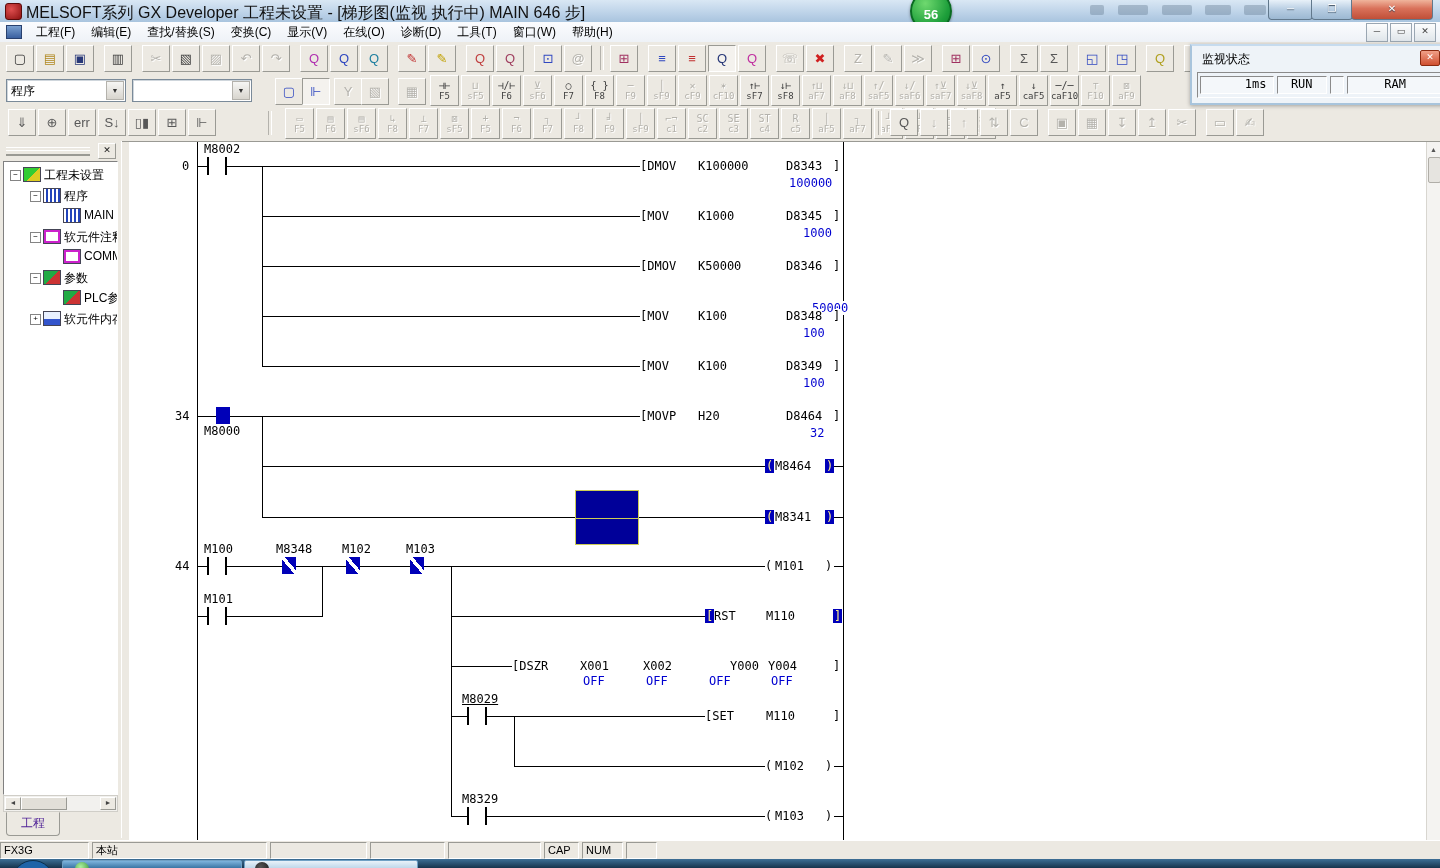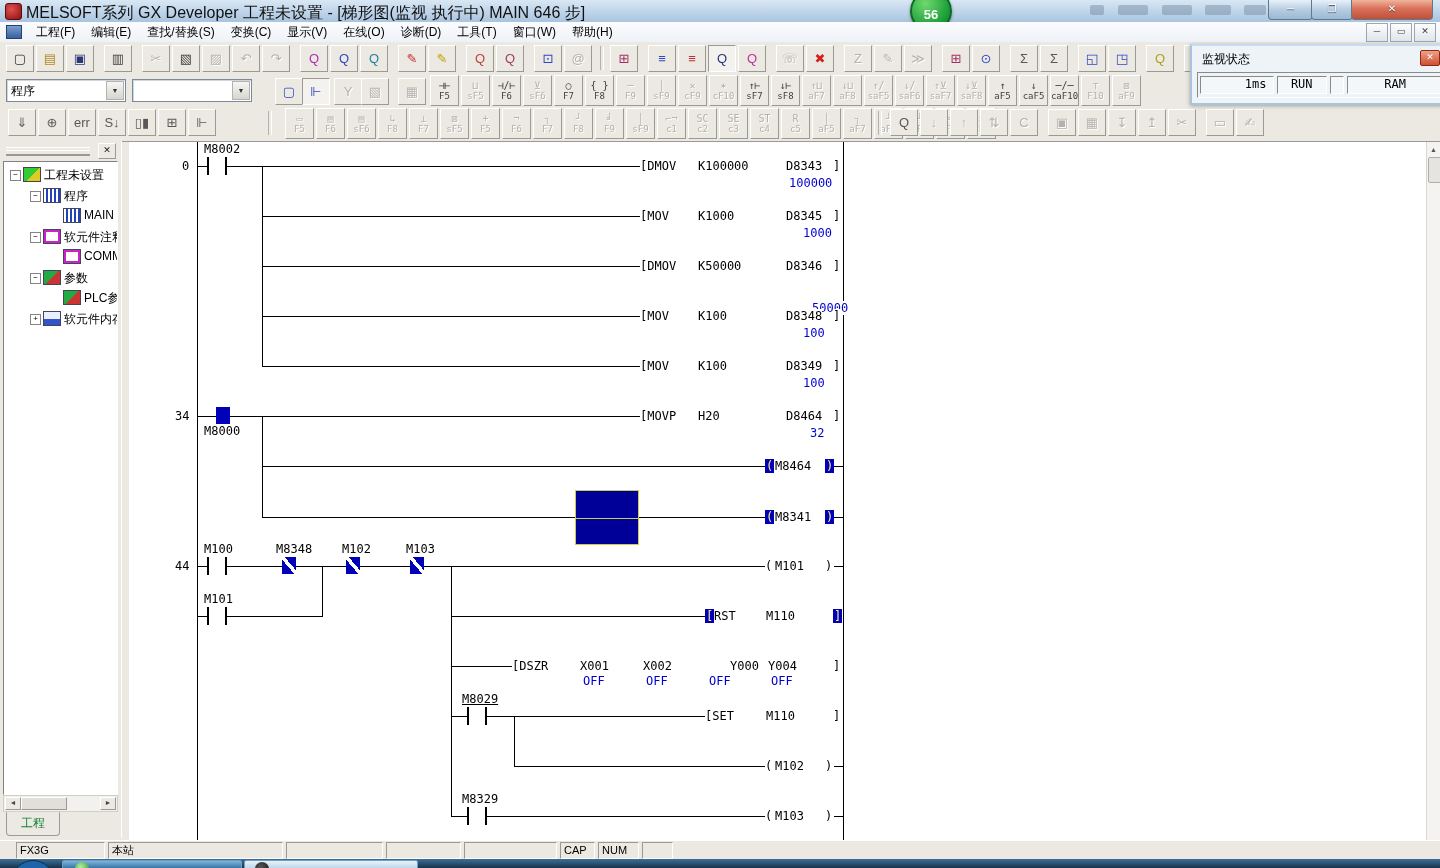--- a/index.html
+++ b/index.html
@@ -57,21 +57,21 @@
   .ticon{position:absolute;top:1px;width:16px;height:13px;border:1px solid #445;}
   .ti-project{background:linear-gradient(135deg,#33cc33 55%,#ddcc22 55%);}
   .ti-program{background:repeating-linear-gradient(90deg,#fff 0 2px,#2244bb 2px 4px);}
   .ti-comment{background:linear-gradient(#fff,#fff);box-shadow:inset 0 0 0 2px #cc22cc;}
   .ti-param{background:linear-gradient(135deg,#22aa44 50%,#cc3333 50%);}
   .ti-memory{background:linear-gradient(#e8f0ff 50%,#3355cc 50%);}
   .tlabel{position:absolute;top:1px;}
   .hscroll{position:absolute;left:3px;top:654px;width:113px;height:15px;background:#f2f1ee;border:1px solid #d0cec8;}
   .harrow{position:absolute;top:1px;width:14px;height:11px;background:#ece9e2;border:1px solid;border-color:#fff #9a9a94 #9a9a94 #fff;font-size:7px;line-height:10px;text-align:center;color:#444;}
   .hthumb{position:absolute;left:17px;top:1px;width:44px;height:11px;background:#e2dfd8;border:1px solid;border-color:#fff #9a9a94 #9a9a94 #fff;}
-  .projtab{position:absolute;left:6px;top:671px;width:52px;height:22px;background:#ece9e2;border:1px solid #9a9a94;border-top:1px solid #ece9e2;border-radius:0 0 4px 4px;font-size:12px;text-align:center;line-height:20px;color:#15803d;}
+  .projtab{position:absolute;left:6px;top:671px;width:52px;height:22px;background:#ece9e2;border:1px solid #9a9a94;border-top:1px solid #ece9e2;border-radius:0 0 4px 4px;font-size:12px;text-align:center;line-height:20px;color:#4c1d95;}
   
   .editor{position:absolute;left:129px;top:141px;width:1311px;height:699px;background:#fff;border-top:1px solid #9a9a94;}
   .ladder{position:absolute;left:0;top:0;width:1440px;height:868px;pointer-events:none;z-index:5;}
   .hline{position:absolute;height:1px;background:#000;}
   .vline{position:absolute;width:1px;background:#000;}
   .ltext{position:absolute;font-family:"DejaVu Sans Mono",monospace;font-size:12px;line-height:14px;color:#000;background:#fff;white-space:pre;}
   .ltext.val{color:#0000d0;}
   .ltext.on{color:#ffee88;background:#0000b8;padding:0 1px;}
   .contact{position:absolute;width:16px;height:18px;background:#fff;border-left:2px solid #000;border-right:2px solid #000;}
   .contact.on{width:14px;height:17px;background:#0000b8;border:none;}
@@ -730,21 +730,21 @@
     <div class="mclose">✕</div>
     <div class="mbody" id="monbody">
         <div class="moncell" style="width: 84px; text-align: right; padding-right: 6px;">1ms</div>
         <div class="moncell" style="width: 62px; text-align: center;">RUN</div>
         <div class="moncell" style="width: 16px; text-align: center;"></div>
         <div class="moncell" style="width: 120px; text-align: center;">RAM</div>
       </div>
   </div>
 
   <div class="statusbar">
-    <div id="stcells" style="display:flex;padding-left:16px;">
+    <div id="stcells" style="display:flex;">
         <div class="stcell" style="width: 84px;">FX3G</div>
         <div class="stcell" style="width: 170px;">本站</div>
         <div class="stcell" style="width: 92px;"></div>
         <div class="stcell" style="width: 70px;"></div>
         <div class="stcell" style="width: 88px;"></div>
         <div class="stcell" style="width: 30px;">CAP</div>
         <div class="stcell" style="width: 36px;">NUM</div>
         <div class="stcell" style="width: 26px;"></div>
       </div>
   </div>

